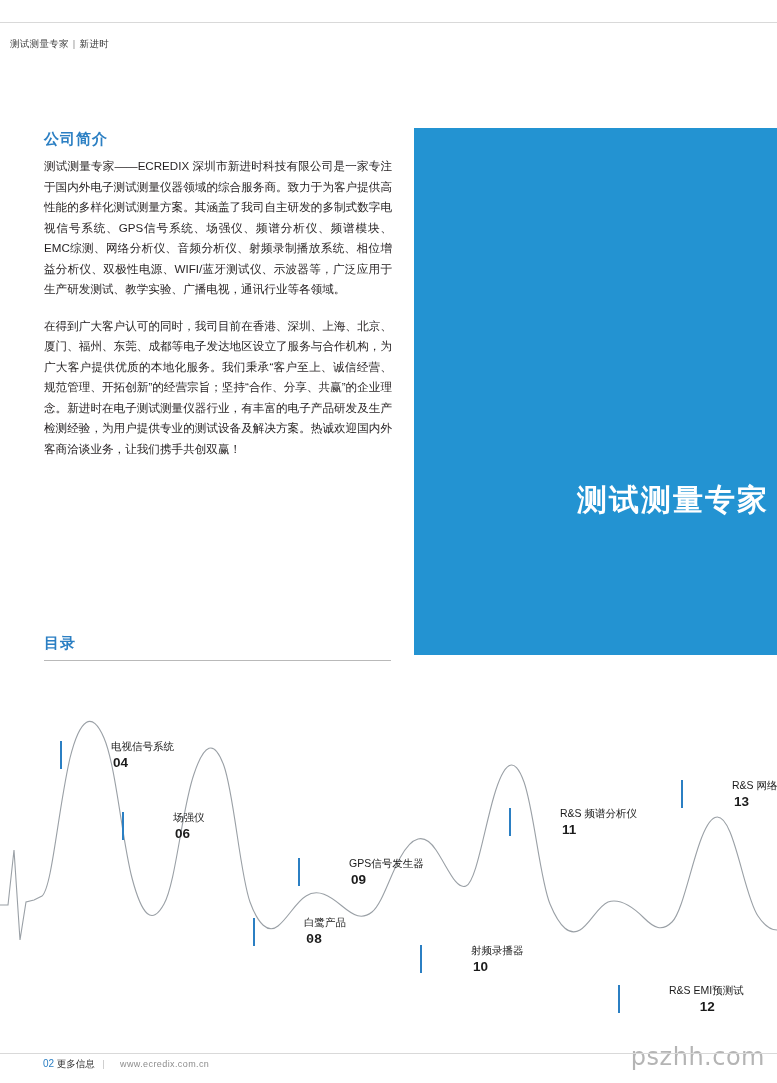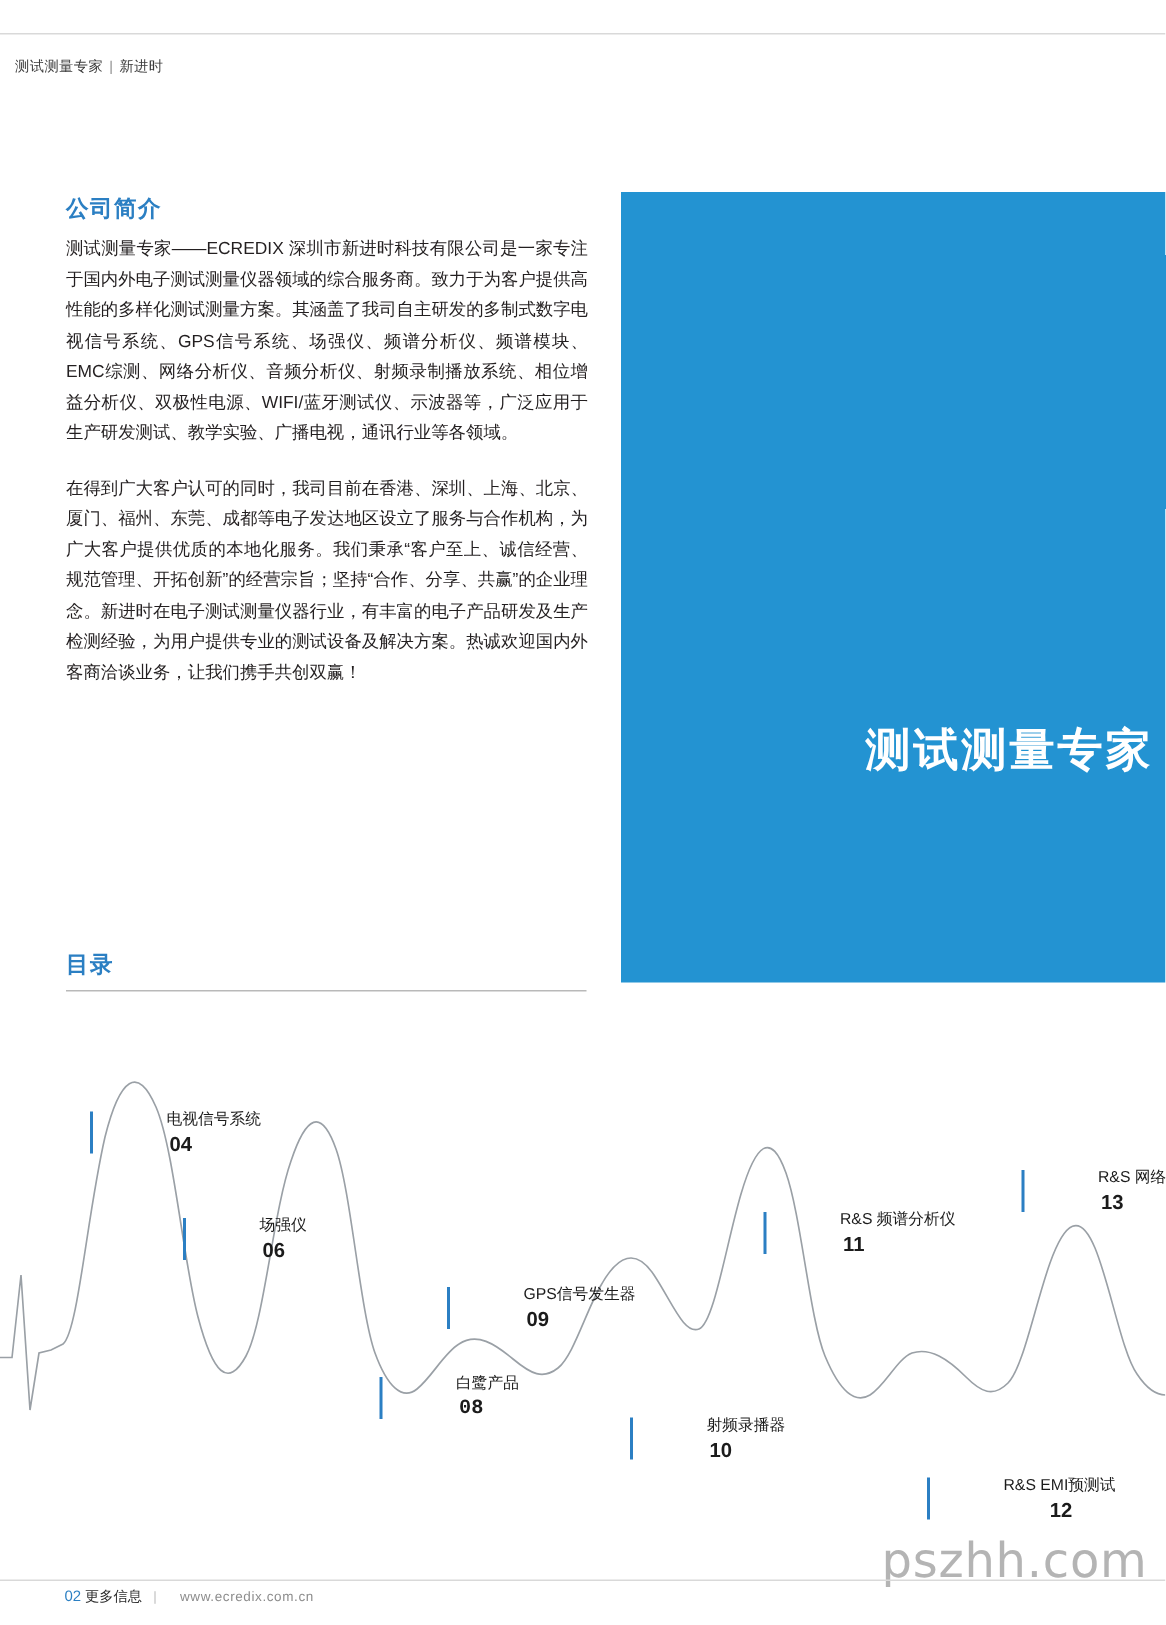--- a/index.html
+++ b/index.html
@@ -182,22 +182,22 @@
     letter-spacing: 0.4px;
   }
   .footer .vbar {
     color: #c0c0c0;
     margin: 0 5px;
   }
 
   .watermark {
     position: absolute;
     right: 12px;
-    bottom: 24px;
-    font-size: 32px;
+    bottom: 12px;
+    font-size: 24px;
     color: #a8a8a8;
     font-family: "DejaVu Sans", sans-serif;
     opacity: 0.85;
     letter-spacing: 0.5px;
   }
 </style>
 </head>
 <body>
 
 <div class="page">

